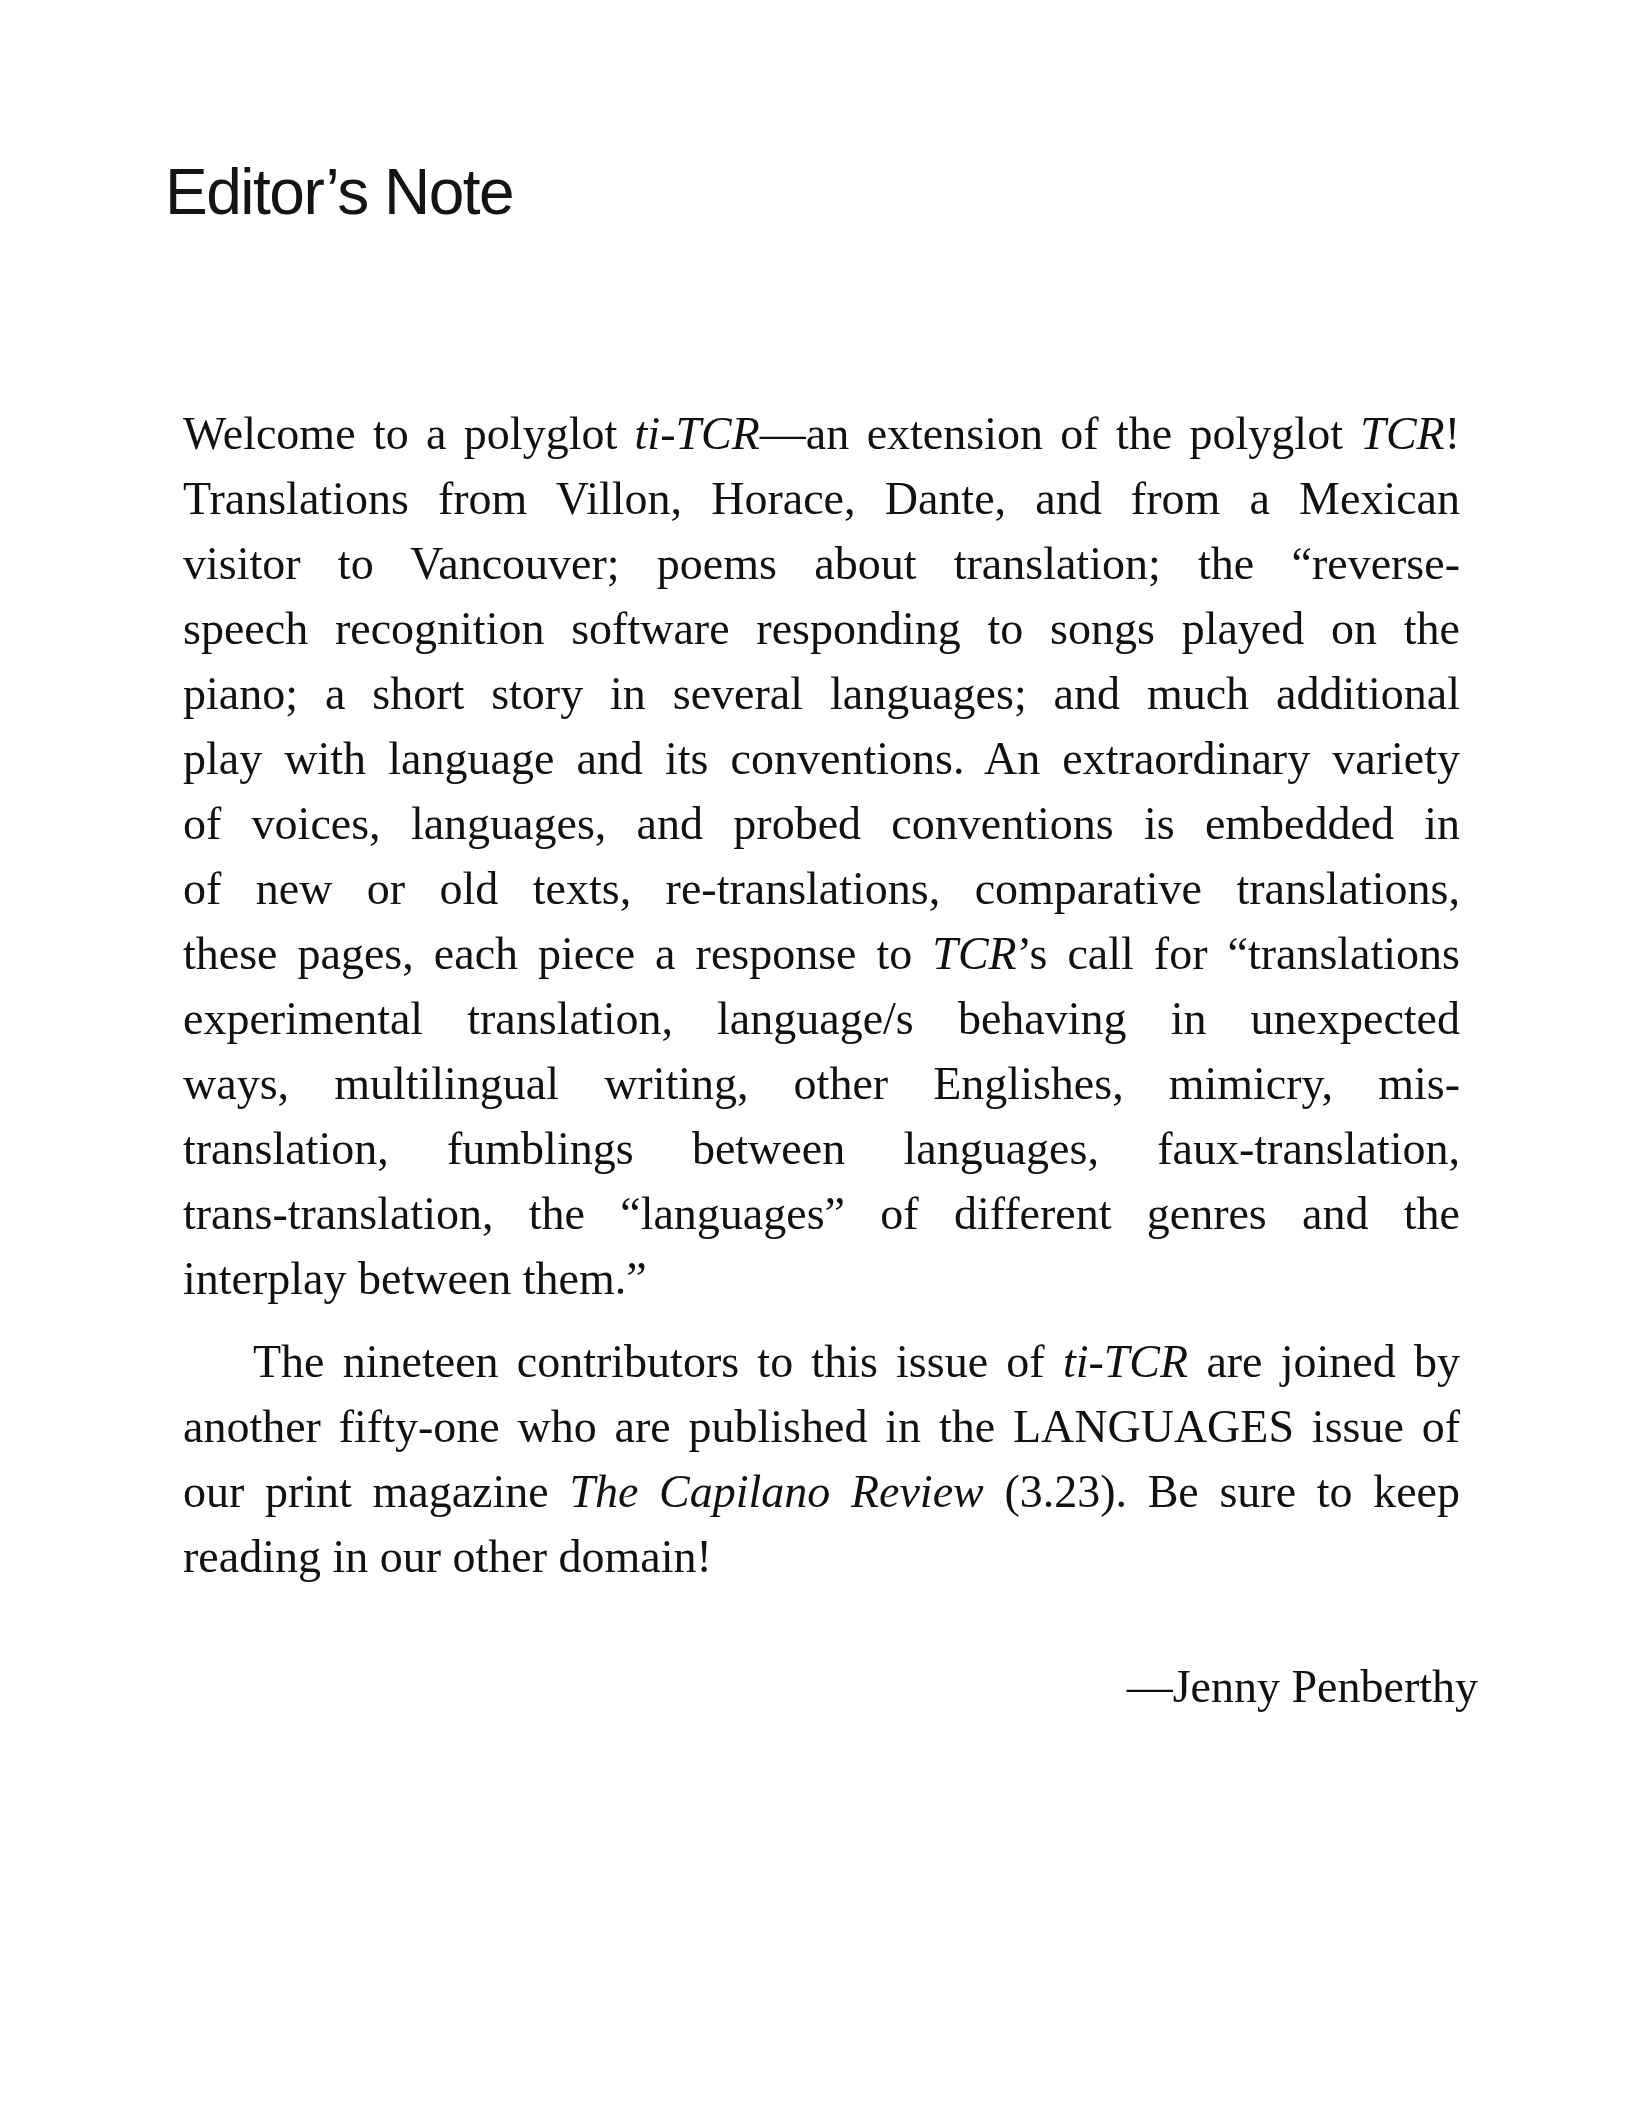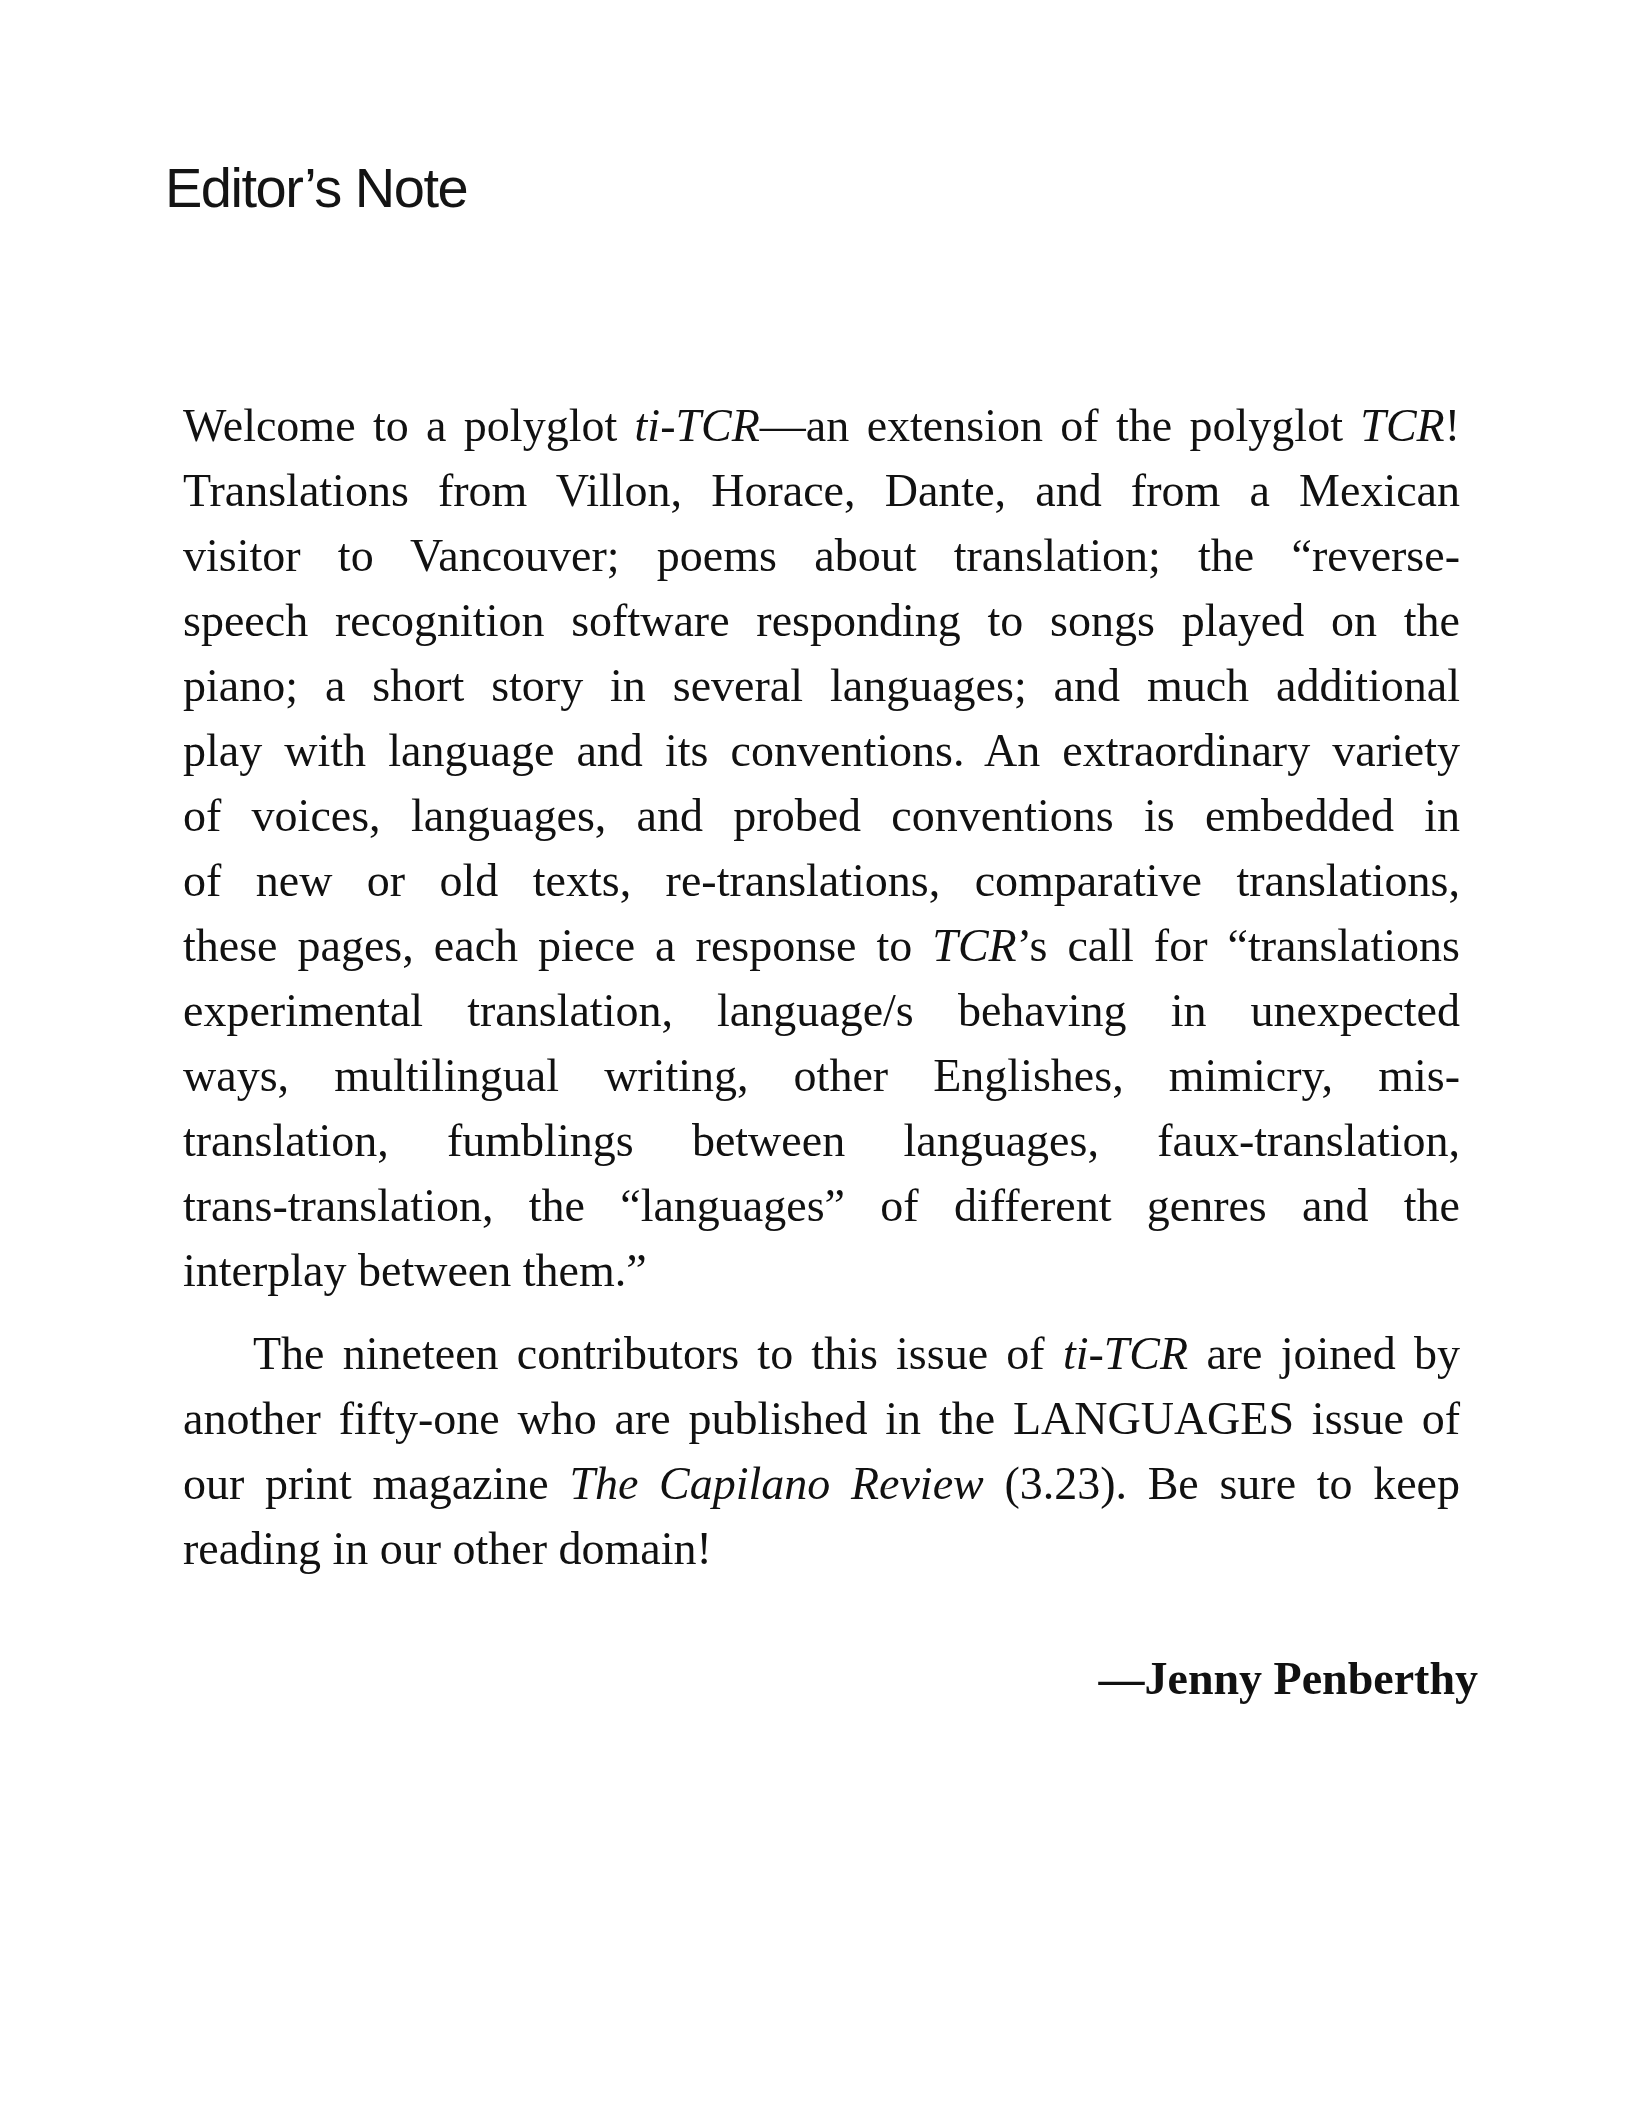--- a/index.html
+++ b/index.html
@@ -17,21 +17,21 @@
   .page {
     box-sizing: border-box;
     width: 1650px;
     height: 2104px;
     padding: 160px 172px 0 165px;
     background: #ffffff;
   }
   .page-title {
     font-family: "Liberation Sans", sans-serif;
     font-weight: 400;
-    font-size: 56px;
+    font-size: 64px;
     line-height: 1;
     letter-spacing: -1.5px;
     color: #141414;
     margin: 0;
   }
   .article-body {
     margin-top: 177px;
     font-size: 46px;
     line-height: 65px;
     color: #111111;
@@ -54,21 +54,20 @@
   }
   .line i {
     font-style: italic;
   }
   .signature {
     margin-top: 65px;
     font-size: 46px;
     line-height: 65px;
     text-align: right;
     color: #111111;
-    font-weight: bold;
   }
 </style>
 </head>
 <body>
 
 <div class="page">
   <h1 class="page-title">Editor’s Note</h1>
 
   <div class="article-body">
       <div class="paragraph">

